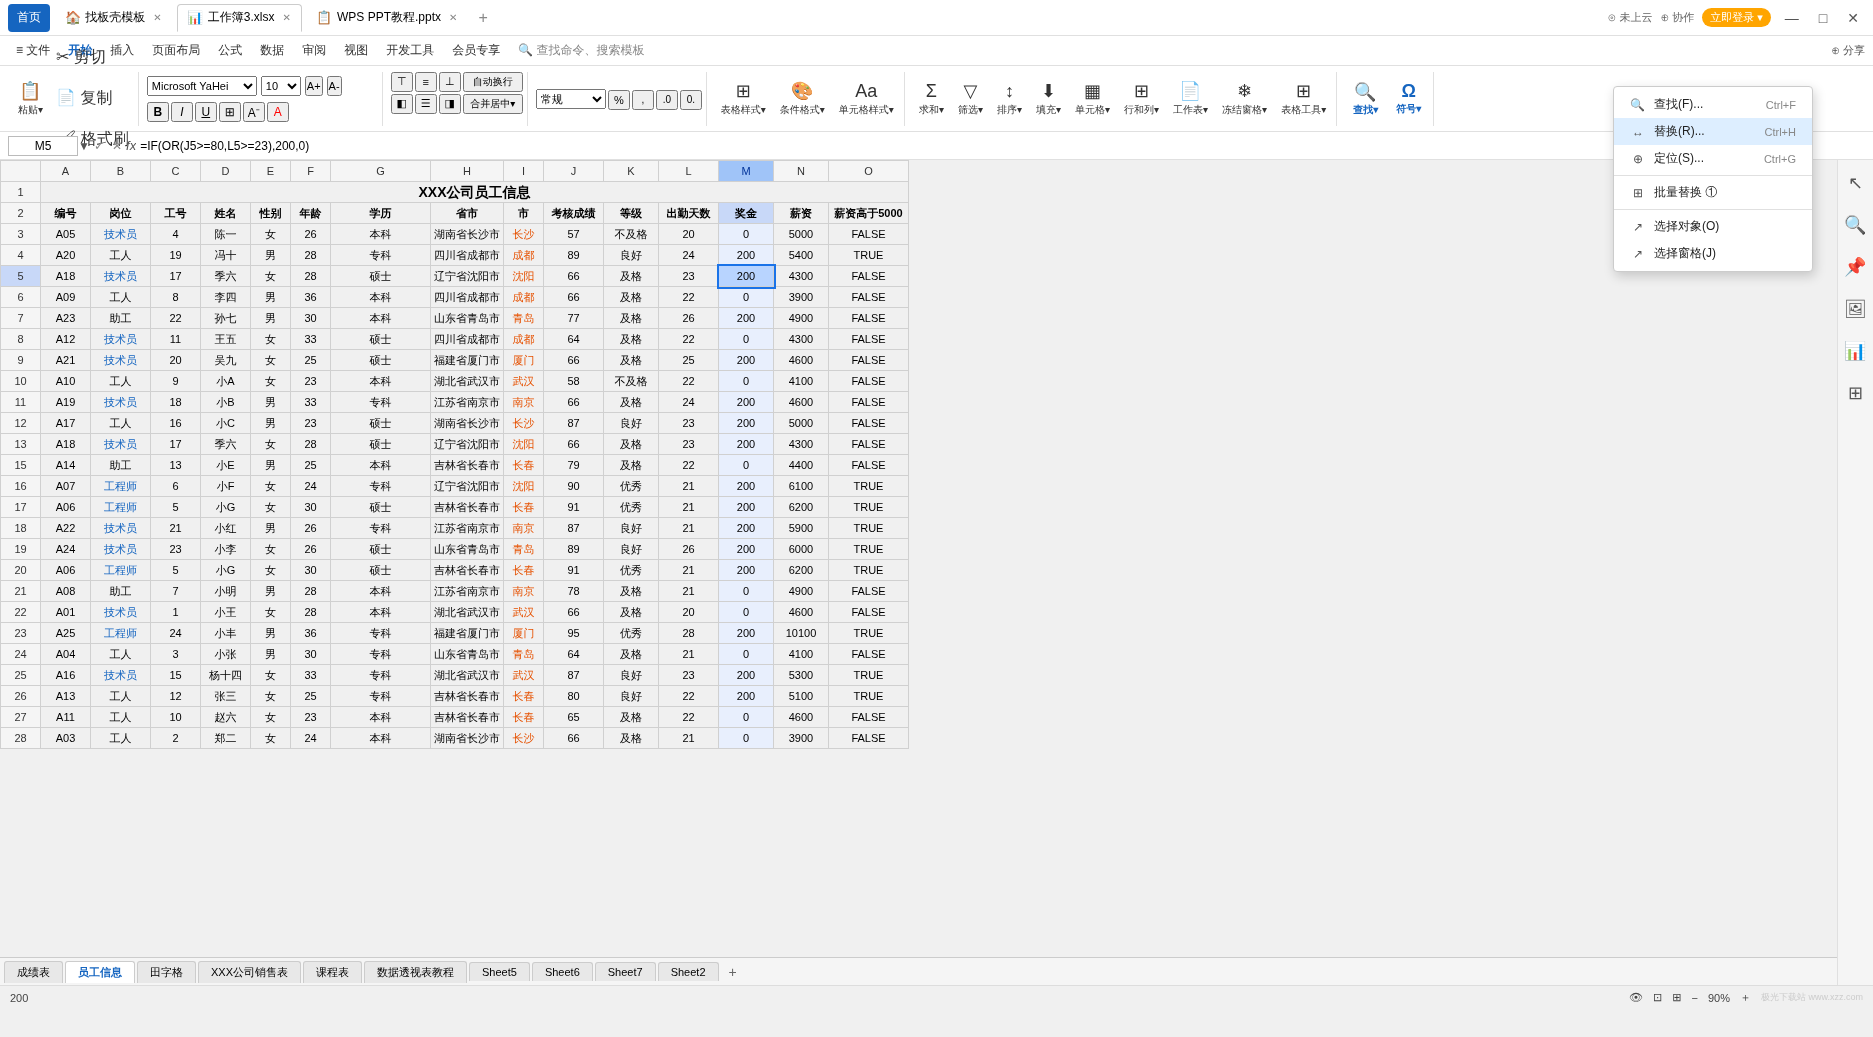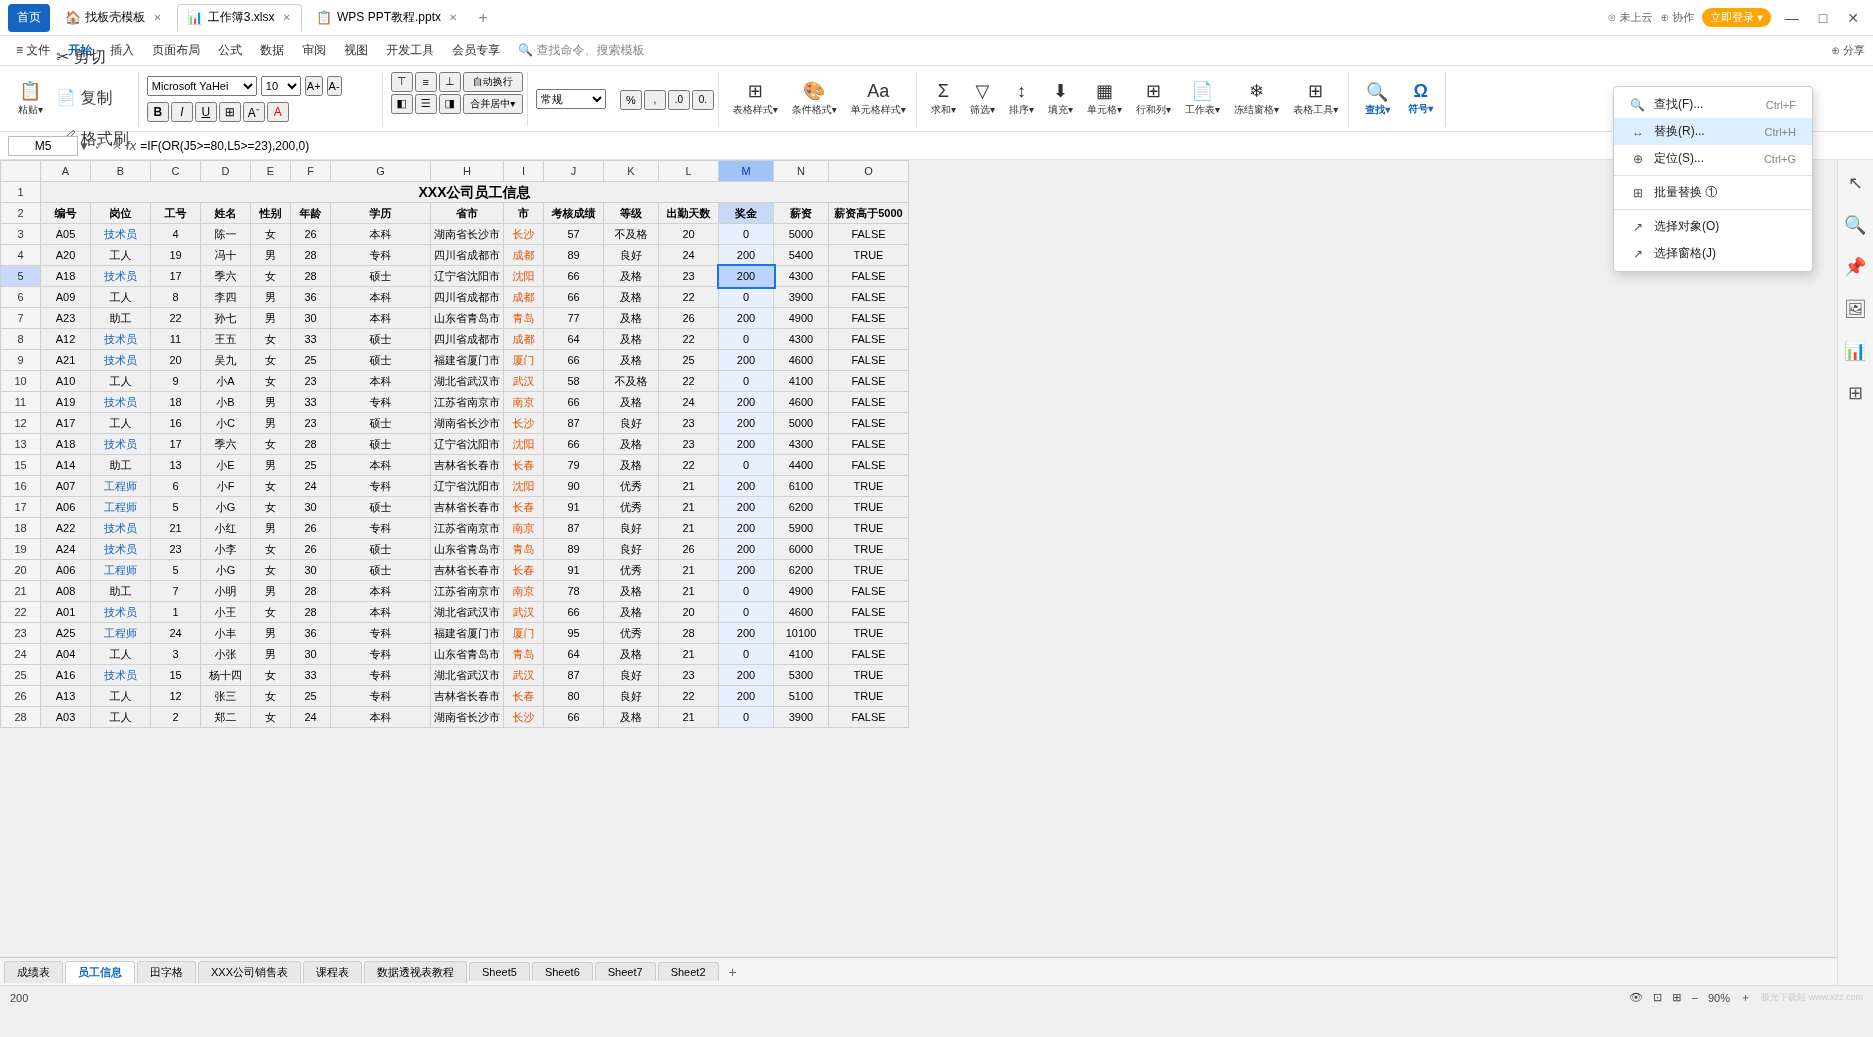--- a/index.html
+++ b/index.html
@@ -388,21 +388,21 @@
       <button style="width:60px;height:20px;font-size:10px;">自动换行</button>
     </div>
     <div style="display:flex; gap:2px;">
       <button style="width:22px;height:20px;font-size:11px;">◧</button>
       <button style="width:22px;height:20px;font-size:11px;">☰</button>
       <button style="width:22px;height:20px;font-size:11px;">◨</button>
       <button style="width:60px;height:20px;font-size:10px;">合并居中▾</button>
     </div>
   </div>
 
-  <div class="tb-group" style="gap:14px; align-items:center;">
+  <div class="tb-group" style="gap:2px; align-items:center;">
     <select style="font-size:11px; height:20px; width:70px;">
       <option>常规</option>
     </select>
     <div style="display:flex; gap:2px; margin-top:2px;">
       <button style="width:22px;height:20px;font-size:11px;">%</button>
       <button style="width:22px;height:20px;font-size:10px;">,</button>
       <button style="width:22px;height:20px;font-size:10px;">.0</button>
       <button style="width:22px;height:20px;font-size:10px;">0.</button>
     </div>
   </div>
@@ -958,20 +958,38 @@
               <td>吉林省长春市</td>
               <td style="color: rgb(230, 81, 0);">长春</td>
               <td>80</td>
               <td>良好</td>
               <td>22</td>
               <td style="background: rgb(232, 239, 253);">200</td>
               <td>5100</td>
               <td>TRUE</td>
             </tr>
             <tr>
+              <td class="row-num">27</td>
+              <td>A11</td>
+              <td>工人</td>
+              <td>10</td>
+              <td>赵六</td>
+              <td>女</td>
+              <td>23</td>
+              <td>本科</td>
+              <td>吉林省长春市</td>
+              <td style="color: rgb(230, 81, 0);">长春</td>
+              <td>65</td>
+              <td>及格</td>
+              <td>22</td>
+              <td style="background: rgb(232, 239, 253);">0</td>
+              <td>4600</td>
+              <td>FALSE</td>
+            </tr>
+            <tr>
               <td class="row-num">28</td>
               <td>A03</td>
               <td>工人</td>
               <td>2</td>
               <td>郑二</td>
               <td>女</td>
               <td>24</td>
               <td>本科</td>
               <td>湖南省长沙市</td>
               <td style="color: rgb(230, 81, 0);">长沙</td>

